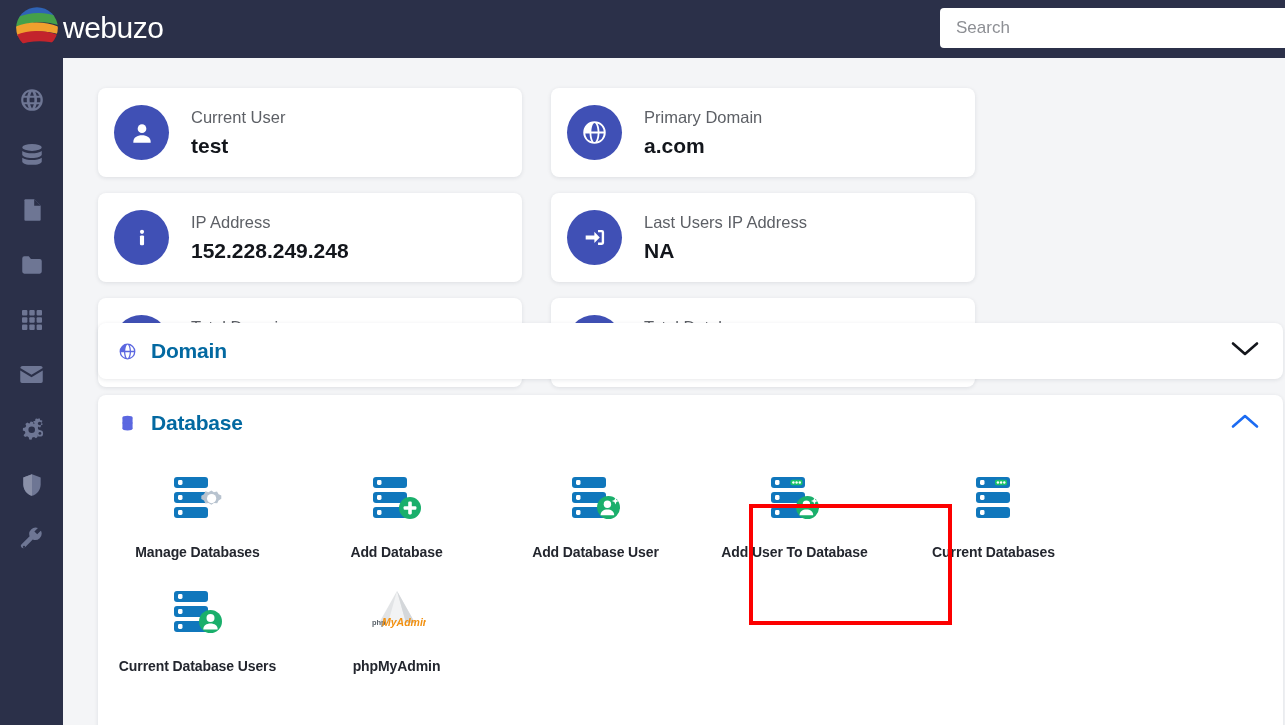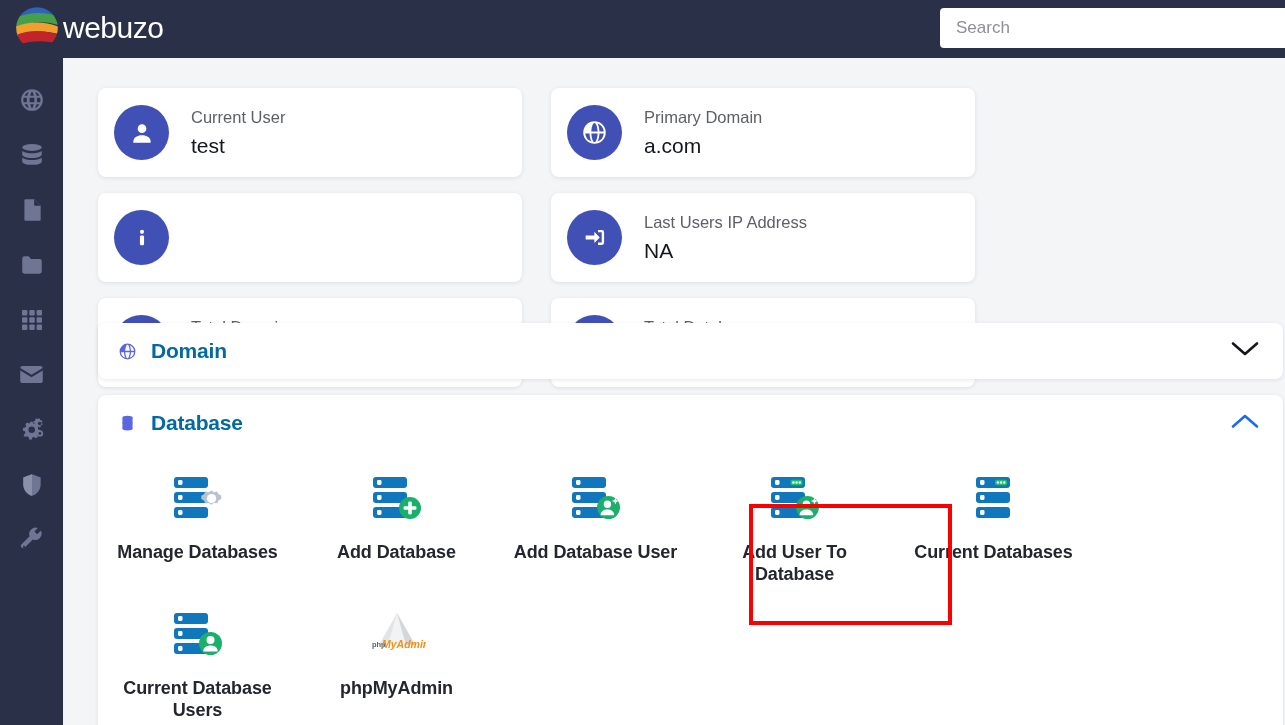--- a/index.html
+++ b/index.html
@@ -73,21 +73,21 @@
   }
   .card .circle {
     width: 55px; height: 55px; min-width: 55px;
     border-radius: 50%;
     background: #4050b5;
     display: flex; align-items: center; justify-content: center;
   }
   .card .circle svg { fill: #ffffff; }
   .card .txt { margin-left: 22px; }
   .card .lbl { font-size: 16.5px; color: #5d6066; line-height: 22px; }
-  .card .val { font-size: 21px; color: #13161c; font-weight: normal; line-height: 28px; margin-top: 4px; }
+  .card .val { font-size: 21px; color: #13161c; font-weight: bold; line-height: 28px; margin-top: 4px; }
 
   
   .panel {
     position: absolute; left: 35px;
     width: 1185px;
     background: #ffffff;
     border-radius: 8px;
     box-shadow: 0 1px 4px rgba(20,25,50,.10);
   }
   #panel-domain { top: 265px; height: 56px; }
@@ -111,21 +111,21 @@
     padding: 8px 0 0 0;
   }
   .app-item {
     width: 199px; padding: 14px 6px 10px 6px;
     display: flex; flex-direction: column; align-items: center;
     text-align: center;
   }
   .app-item .glyph { height: 56px; display: flex; justify-content: center; }
   .app-item .caption {
     margin-top: 12px;
-    font-size: 18px; font-weight: bold; color: #23262e;
+    font-size: 14px; font-weight: bold; color: #23262e;
     line-height: 22px; letter-spacing: -0.1px;
   }
   
   #highlight {
     position: absolute;
     left: 686px; top: 446px;
     width: 203px; height: 121px;
     border: 4px solid #fc0000;
     pointer-events: none;
     z-index: 9;
@@ -271,20 +271,24 @@
       </div>
     </div>
 
     <div class="card">
       <div class="circle">
         <svg width="26" height="26" viewBox="0 0 24 24">
             <circle cx="12" cy="6.3" r="1.9"></circle>
             <rect x="10.1" y="9.6" width="3.8" height="9" rx="1.1"></rect>
           </svg>
       </div>
+      <div class="txt">
+        <div class="lbl">IP Address</div>
+        <div class="val">152.228.249.248</div>
+      </div>
     </div>
 
     <div class="card">
       <div class="circle">
         <svg width="26" height="26" viewBox="0 0 24 24">
             <path d="M11.4 6.3l5 5.2-5 5.2v-3.3H3.4v-3.8h8V6.3z"></path>
             <path d="M14.8 4.6h3.6a2 2 0 0 1 2 2v9.8a2 2 0 0 1-2 2h-3.6v-2.2h3.4V6.8h-3.4V4.6z"></path>
           </svg>
       </div>
       <div class="txt">

